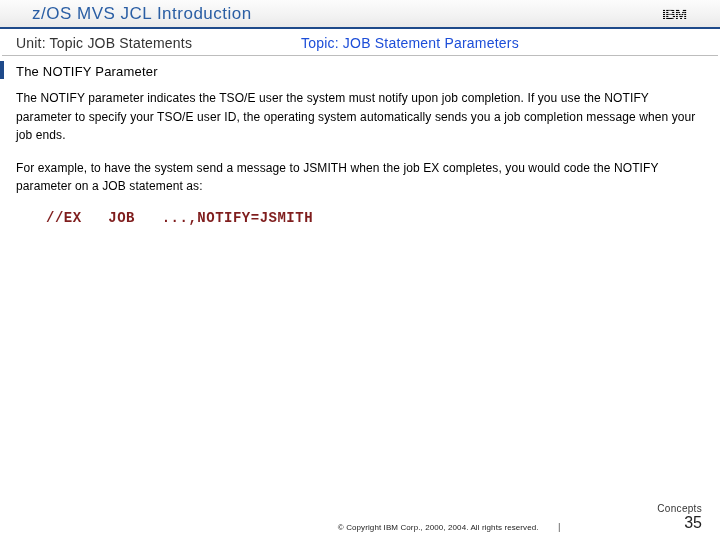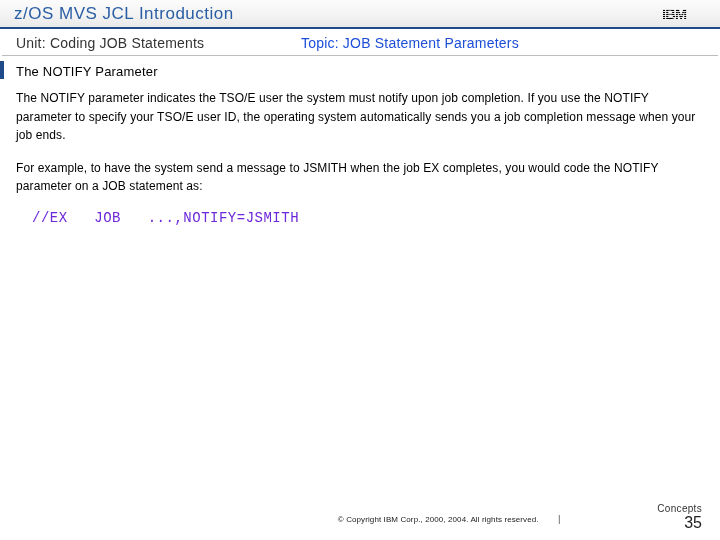--- a/index.html
+++ b/index.html
@@ -14,21 +14,21 @@
   }
   .slide {
     width: 720px;
     height: 540px;
     display: flex;
     flex-direction: column;
     box-sizing: border-box;
   }
   .title-bar {
     background: linear-gradient(to bottom, #fcfcfc 0%, #f2f2f2 60%, #e9e9e9 100%);
-    padding: 4px 14px 3px 14px;
+    padding: 4px 14px 3px 32px;
     display: flex;
     justify-content: space-between;
     align-items: center;
     border-bottom: 2px solid #1e4a8a;
     text-align: center;
   }
   .title-text {
     color: #2a5ea4;
     font-size: 17px;
     letter-spacing: 0.5px;
@@ -78,43 +78,44 @@
   }
   .para {
     font-size: 12px;
     line-height: 1.55;
     margin-bottom: 14px;
     letter-spacing: 0.1px;
   }
   .code-block {
     font-family: "Courier New", Courier, monospace;
     font-size: 14px;
-    color: #6d28d9;
-    margin: 6px 0 0 16px;
+    color: #7f1d1d;
+    margin: 6px 0 0 30px;
     white-space: pre;
     letter-spacing: 0.5px;
+    font-weight: bold;
   }
   .footer {
     display: flex;
     justify-content: space-between;
     align-items: flex-end;
     padding: 0 18px 8px 14px;
     font-size: 9px;
     color: #333;
     flex-direction: column;
   }
   .footer-left {
     font-size: 10px;
     letter-spacing: 0.3px;
   }
   .footer-center {
     position: absolute;
     left: 50%;
     transform: translateX(-10%);
-    bottom: 16px;
+    bottom: 8px;
     font-size: 8px;
     color: #222;
     border-right: 1px solid #777;
     padding-right: 20px;
     letter-spacing: 0.1px;
   }
   .footer-right {
     font-size: 16px;
     color: #222;
   }
@@ -132,21 +133,21 @@
           <pattern id="stripes" width="1" height="2.75" patternUnits="userSpaceOnUse">
             <rect width="58" height="1.5" fill="#000"></rect>
           </pattern>
         </defs>
         <text x="0" y="18" font-family="Arial Black, Arial" font-weight="900" font-size="20" letter-spacing="-1" fill="url(#stripes)">IBM</text>
       </svg>
     </div>
   </div>
 
   <div class="subheader">
-    <div class="sub-left">Unit: Coding JOB Statements</div>
+    <div class="sub-left">Unit: Topic JOB Statements</div>
     <div class="sub-right">Topic: JOB Statement Parameters</div>
   </div>
 
   <div class="content">
     <div class="blue-tab"></div>
     <div class="section-heading">The NOTIFY Parameter</div>
     <div class="para">The NOTIFY parameter indicates the TSO/E user the system must notify upon job completion. If you use the NOTIFY parameter to specify your TSO/E user ID, the operating system automatically sends you a job completion message when your job ends.</div>
     <div class="para">For example, to have the system send a message to JSMITH when the job EX completes, you would code the NOTIFY parameter on a JOB statement as:</div>
     <div class="code-block">//EX   JOB   ...,NOTIFY=JSMITH</div>
   </div>

